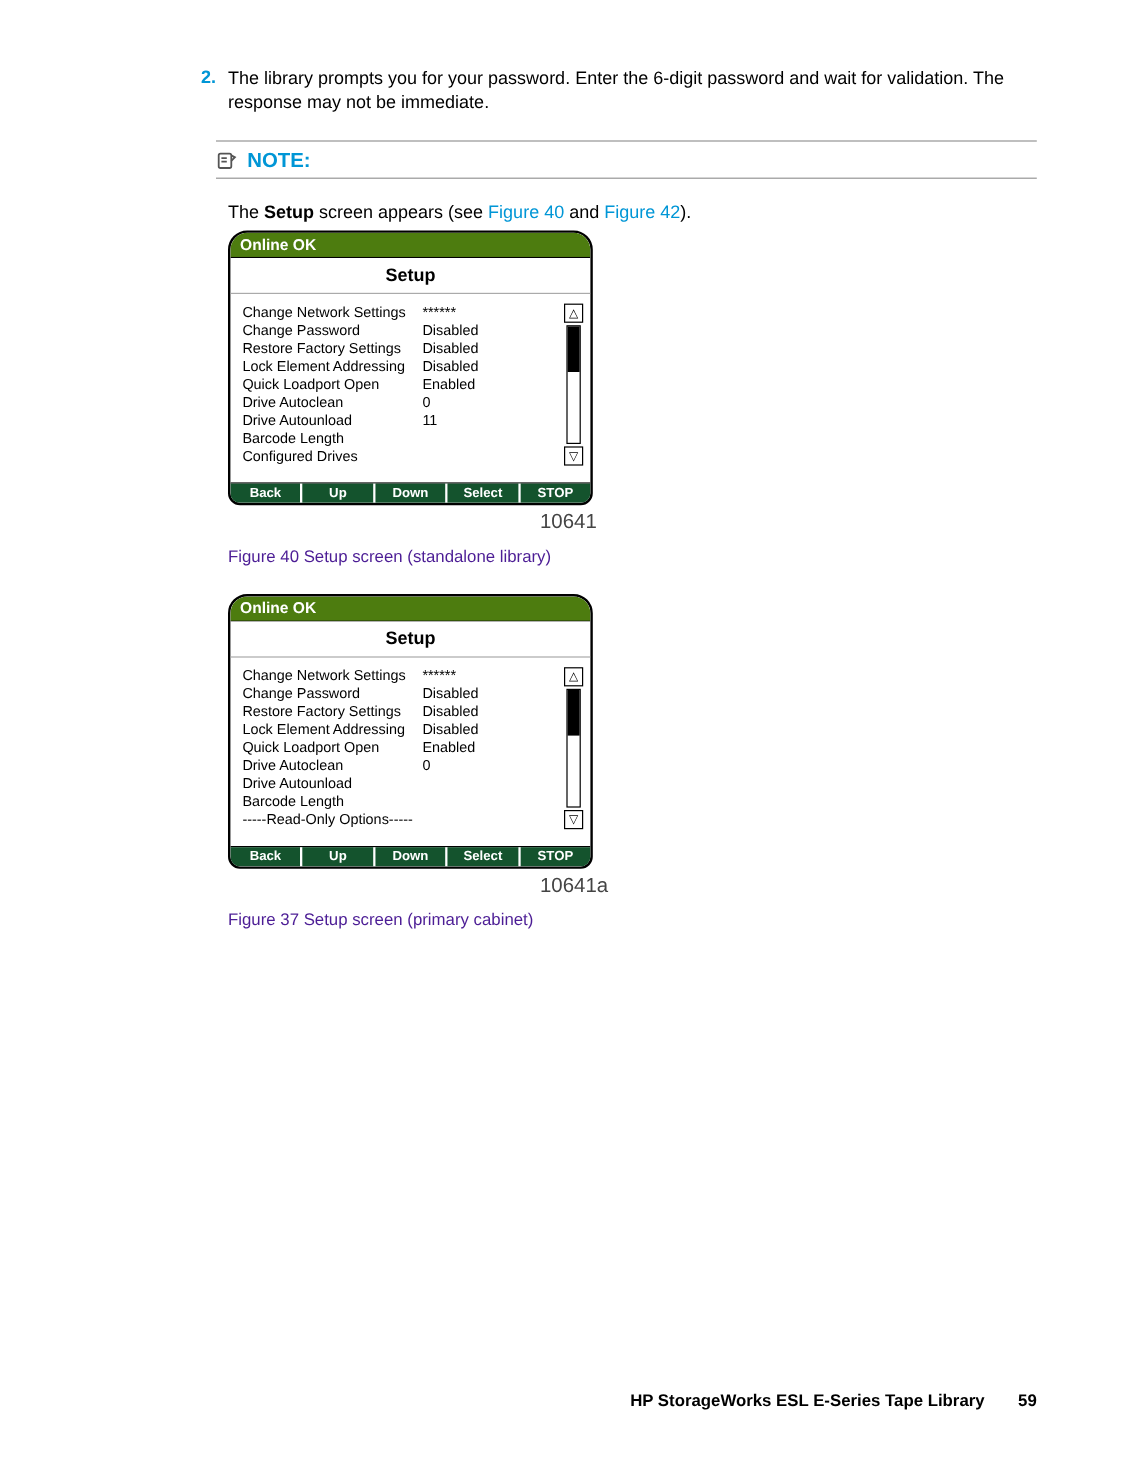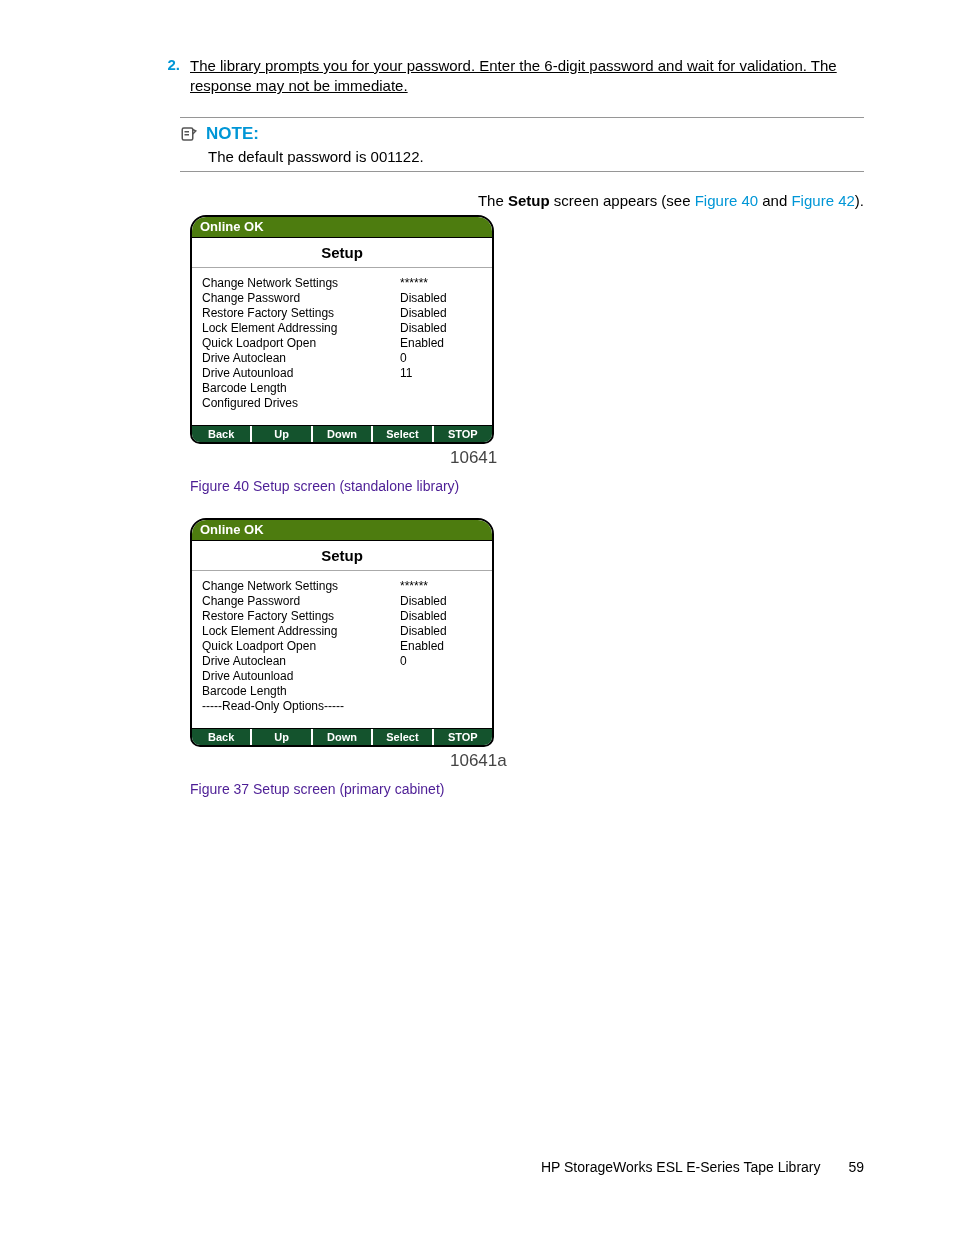--- a/index.html
+++ b/index.html
@@ -18,42 +18,42 @@
   }
   .step-row { display: flex; align-items: flex-start; margin-bottom: 20px; }
   .step-num {
     color: #0096d6;
     font-weight: bold;
     width: 30px;
     text-align: right;
     margin-right: 10px;
     flex-shrink: 0;
   }
-  .step-body { flex: 1; line-height: 1.35; text-decoration: underline; }
+  .step-body { flex: 1; line-height: 1.35; }
   .note-block {
     margin-left: 30px;
     margin-bottom: 20px;
   }
   .note-rule {
     border: none;
     border-top: 1px solid #969696;
     margin: 4px 0 6px 0;
   }
   .note-head-row { display: flex; align-items: center; gap: 8px; font-weight: bold; }
   .note-icon {
     width: 18px; height: 18px;
     display: inline-flex; align-items: center; justify-content: center;
     font-size: 16px; color: #555;
   }
   .note-label {
     color: #0096d6;
     font-size: 17px;
   }
   .note-text { margin: 4px 0 6px 28px; }
-  .indent { margin-left: 40px; text-align: right; }
+  .indent { margin-left: 40px; }
   .link { color: #0096d6; }
   .bold { font-weight: bold; }
 
   
   .device {
     width: 300px;
     border: 2px solid #000;
     border-radius: 16px 16px 10px 10px;
     margin: 6px 0 2px 40px;
     overflow: hidden;
@@ -73,21 +73,20 @@
     font-weight: bold;
     font-size: 15px;
     padding: 6px 0 6px 0;
     border-bottom: 1px solid #aaa;
   }
   .device-body {
     display: flex;
     padding: 8px 4px 14px 10px;
     font-size: 12px;
     min-height: 130px;
-    gap: 48px;
   }
   .device-labels { flex: 0 0 150px; }
   .device-values { flex: 0 0 80px; }
   .device-labels div, .device-values div { line-height: 1.25; white-space: nowrap; }
   .device-scroll {
     flex: 1;
     display: flex;
     flex-direction: column;
     align-items: flex-end;
     justify-content: space-between;
@@ -139,20 +138,21 @@
     font-weight: normal;
     font-size: 14px;
     margin: 10px 0 24px 40px;
   }
   .footer {
     position: absolute;
     bottom: 60px;
     right: 90px;
     font-size: 14px;
     color: #000;
+    font-weight: bold;
   }
   .footer .pn { margin-left: 24px; }
 </style>
 </head>
 <body>
 
 <div class="page">
 
   <div class="step-row">
     <div class="step-num">2.</div>
@@ -165,21 +165,20 @@
       <span class="note-icon">
         <svg viewBox="0 0 24 24" width="18" height="18" fill="none" stroke="#555" stroke-width="2">
           <rect x="3" y="4" width="14" height="16" rx="2"></rect>
           <path d="M17 6l4 2-4 4"></path>
           <line x1="6" y1="9" x2="12" y2="9"></line>
           <line x1="6" y1="13" x2="12" y2="13"></line>
         </svg>
       </span>
       <span class="note-label">NOTE:</span>
     </div>
-    <div class="note-text">The default password is 001122.</div>
     <hr class="note-rule">
   </div>
 
   <div class="indent" style="margin-bottom:6px;">
     <span>The </span><span class="bold">Setup</span><span> screen appears (see </span><span class="link">Figure 40</span><span> and </span><span class="link">Figure 42</span><span>).</span>
   </div>
 
   <div class="device">
     <div class="device-status">Online OK</div>
     <div class="device-title">Setup</div>

